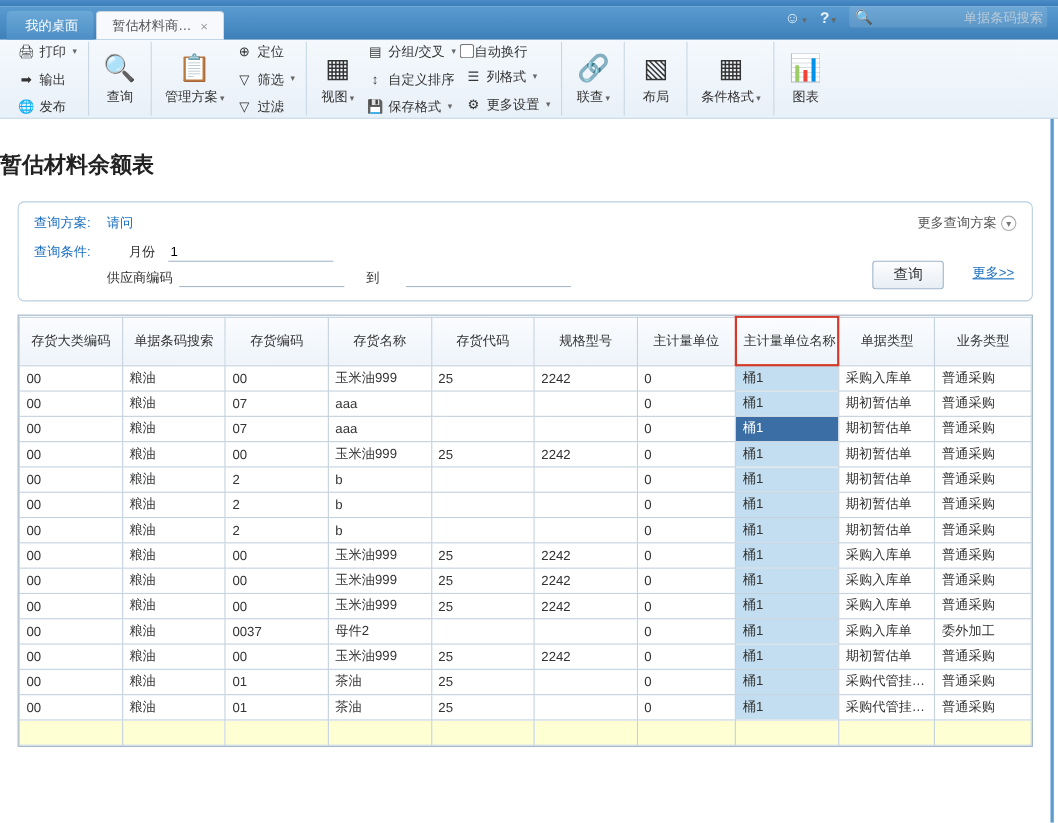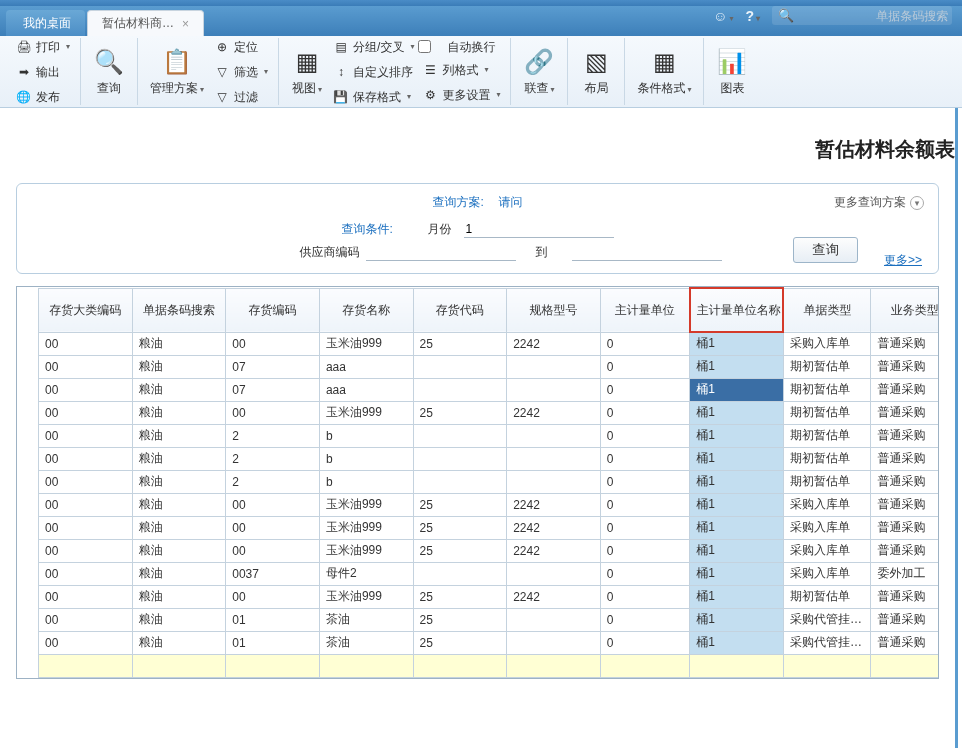--- a/index.html
+++ b/index.html
@@ -26,44 +26,44 @@
 .ribbon { height: 72px; background: linear-gradient(#f5f9fd,#e8f0f8); border-bottom: 1px solid #b8cee0; display: flex; align-items: stretch; padding: 2px 6px; }
 .ribbon-group { display: flex; align-items: center; padding: 0 6px; border-right: 1px solid #c9d8e5; }
 .ribbon-group:last-child { border-right: none; }
 .rbtn-small { display: flex; align-items: center; gap: 4px; padding: 2px 4px; color: #333; cursor: pointer; white-space: nowrap; line-height: 20px;}
 .rbtn-small .ico { width: 16px; height: 16px; display: inline-flex; align-items:center; justify-content:center; font-size:12px;}
 .rbtn-big { display: flex; flex-direction: column; align-items: center; justify-content: center; padding: 2px 6px; color: #333; cursor: pointer; min-width: 44px; }
 .rbtn-big .ico { width: 32px; height: 32px; display:flex; align-items:center; justify-content:center; font-size: 24px;}
 .rbtn-big .lbl { margin-top: 2px; font-size: 12px; white-space:nowrap;}
 .dd { font-size: 8px; color: #666; margin-left: 2px; }
 .col { display:flex; flex-direction:column; justify-content:center; gap:1px;}
-.chk { display:flex; align-items:center; gap:16px; color:#333; line-height:20px; white-space:nowrap;}
+.chk { display:flex; align-items:center; gap:0; color:#333; line-height:20px; white-space:nowrap;}
 .chk input { margin:0;}
 
 
 .content { position:absolute; top:108px; left:0; right:4px; bottom:0; background:#fff; border-right:3px solid #5a9cd0; overflow:hidden;}
-.report-title { text-align:right; font-size:20px; font-weight:bold; color:#222; padding: 28px 0 20px; }
+.report-title { text-align:left; font-size:20px; font-weight:bold; color:#222; padding: 28px 0 20px; }
 
 
 .query-panel { margin: 0 16px 12px; border:1px solid #b8cee0; border-radius:6px; padding: 10px 14px 12px; position:relative;}
-.qrow { display:flex; align-items:center; margin-bottom:10px;justify-content:center; }
+.qrow { display:flex; align-items:center; margin-bottom:10px; }
 .qlabel { color:#1b6fbf; width:66px; }
 .qval-link { color:#1b6fbf; cursor:pointer; }
 .more-plan { position:absolute; right:14px; top:10px; color:#555; cursor:pointer; }
 .more-plan .circ { display:inline-block; width:14px; height:14px; border:1px solid #aaa; border-radius:50%; text-align:center; line-height:12px; font-size:9px; color:#777; margin-left:4px; vertical-align:middle;}
 .cond-item { display:flex; align-items:center; }
 .cond-item .cl { color:#1b6fbf; margin-right:6px; min-width:56px; display:inline-block;}
 .cond-item .cl.plain { color:#333; }
 .cond-item input { border:none; border-bottom:1px solid #a8b8c6; outline:none; font-size:12px; padding:1px 2px; background:transparent; width:150px;}
 .btn-query { position:absolute; right:80px; bottom:10px; padding:3px 18px; border:1px solid #9db5c9; border-radius:3px; background:linear-gradient(#fdfdfd,#e7eef5); cursor:pointer; color:#333;}
-.more-link { position:absolute; right:16px; bottom:4px; color:#1b6fbf; cursor:pointer; text-decoration:underline;}
+.more-link { position:absolute; right:16px; bottom:16px; color:#1b6fbf; cursor:pointer; text-decoration:underline;}
 
 
 .tbl-wrap { margin:0 16px; border:1px solid #9db2c4; overflow:hidden;}
-table { border-collapse:collapse; width:100%; table-layout:fixed;margin-left:21px;}
+table { border-collapse:collapse; width:100%; table-layout:fixed;}
 th, td { border:1px solid #c4d2de; font-size:12px; padding:0 6px; overflow:hidden; white-space:nowrap; text-overflow:clip;}
 th { background:linear-gradient(#fbfcfe,#eef4fa); height:44px; color:#333; font-weight:normal; text-align:center;}
 td { height:23px; color:#333;}
 th.hl { border:2px solid #d43a2a; position:relative;}
 .col-unitname { background:#c3def0;}
 td.sel { background:#3a6ea5; color:#fff;}
 tr.sumrow td { background:#ffffd4; }
 tr.sumrow td.col-unitname { background:#ffffd4;}
 </style>
 </head>

